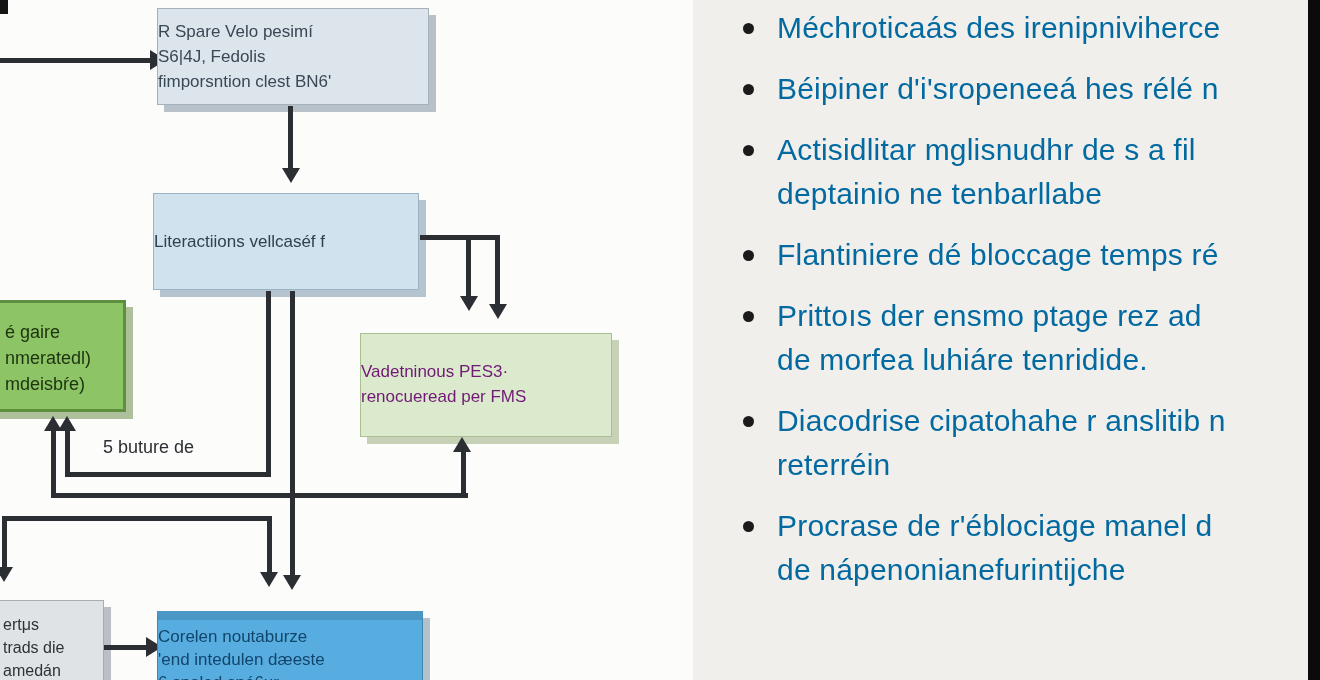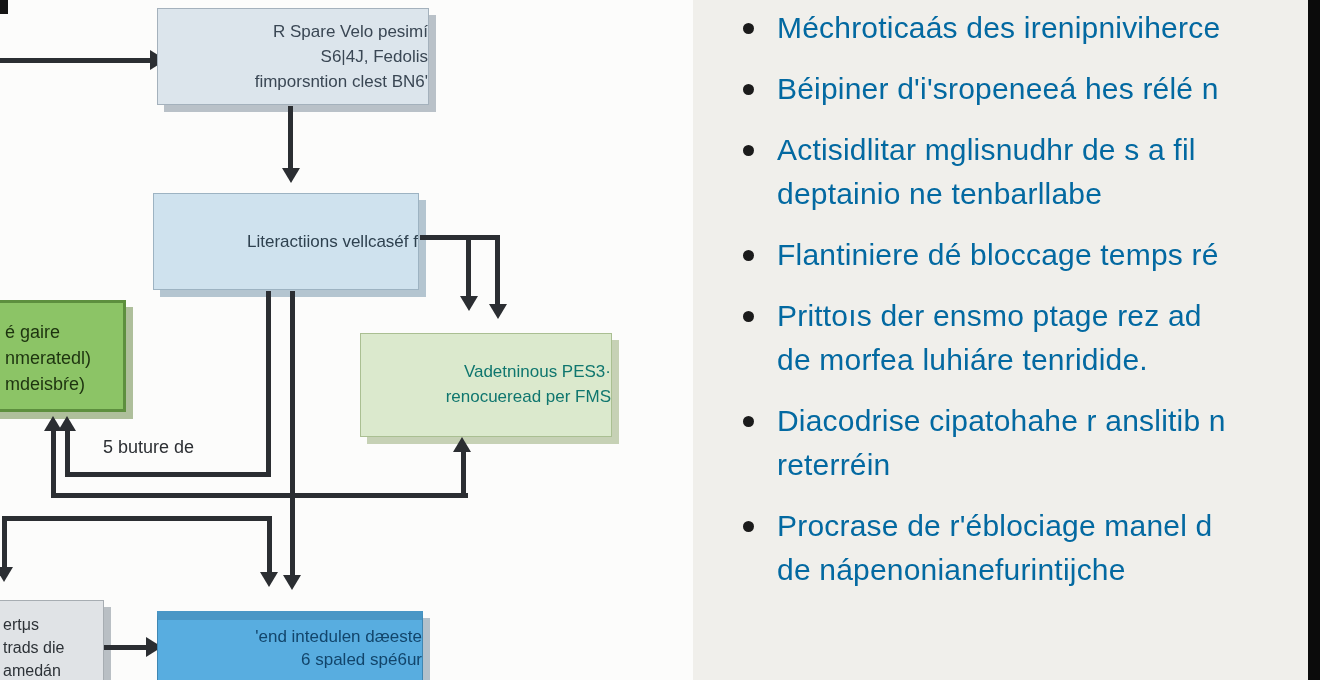--- a/index.html
+++ b/index.html
@@ -12,34 +12,34 @@
   #right-bar{position:absolute;left:1308px;top:0;width:12px;height:680px;background:#0b0b0b;}
   #corner-mark{position:absolute;left:0;top:0;width:8px;height:14px;background:#141414;}
 
   
   .ln{position:absolute;background:#2b2e32;}
   .ah{position:absolute;width:0;height:0;}
   .ah-right{border-top:10px solid transparent;border-bottom:10px solid transparent;border-left:16px solid #2b2e32;}
   .ah-down{border-left:9px solid transparent;border-right:9px solid transparent;border-top:15px solid #2b2e32;}
   .ah-up{border-left:9px solid transparent;border-right:9px solid transparent;border-bottom:15px solid #2b2e32;}
 
-  .box{position:absolute;box-sizing:border-box;text-align:right;font-size:17px;padding-left:7px;}
+  .box{position:absolute;box-sizing:border-box;text-align:left;font-size:17px;}
   .box .l{line-height:25px;white-space:nowrap;}
 
   #top-box{left:157px;top:8px;width:272px;height:97px;background:#dce5ec;
            border:1px solid #a4b1bc;box-shadow:7px 7px 0 #b9c1c8;color:#3a4754;padding-top:10px;}
   #interactions-box{left:153px;top:193px;width:266px;height:97px;background:#cfe2ee;
            border:1px solid #9db3c2;box-shadow:7px 7px 0 #b4c5d0;color:#2e414f;}
-  #interactions-box .l{line-height:95px;margin-left:12px;}
+  #interactions-box .l{line-height:95px;}
   #green-dark-box{left:-46px;top:300px;width:172px;height:112px;background:#8cc466;
            border:3px solid #5d8f3e;box-shadow:7px 7px 0 #aebf9b;color:#1d330f;
            text-align:left;padding:16px 0 0 48px;font-size:18px;}
   #green-dark-box .l{line-height:26px;}
   #green-light-box{left:360px;top:333px;width:252px;height:104px;background:#dbe9cd;
-           border:1px solid #aabf92;box-shadow:7px 7px 0 #c6d1b5;color:#0f766e;padding-top:25px;}
+           border:1px solid #aabf92;box-shadow:7px 7px 0 #c6d1b5;color:#701a75;padding-top:25px;}
   #gray-box{left:-8px;top:600px;width:112px;height:95px;background:#e0e3e6;
            border:1px solid #a7adb2;box-shadow:7px 7px 0 #b9bfc4;color:#2d3237;
            text-align:left;padding:12px 0 0 10px;font-size:16px;}
   #gray-box .l{line-height:23px;}
   #blue-box{left:157px;top:611px;width:266px;height:80px;background:#58ade0;
            border:1px solid #3f87b2;border-top:9px solid #4a97c6;box-shadow:7px 7px 0 #b3c1cb;
            color:#12456b;padding-top:5px;font-size:17px;}
   #blue-box .l{line-height:23px;}
 
   #loop-label{position:absolute;left:103px;top:437px;font-size:18px;color:#2c2f33;white-space:nowrap;}
@@ -115,20 +115,21 @@
     <div class="box" id="gray-box">
       <div class="l">ertμs</div>
       <div class="l">trads die</div>
       <div class="l">amedán</div>
     </div>
 
     <div class="ln" style="left:104px;top:645px;width:44px;height:5px;"></div>
     <div class="ah ah-right" style="left:146px;top:637px;"></div>
 
     <div class="box" id="blue-box">
+      <div class="l">Corelen noutaburze</div>
       <div class="l">'end intedulen dæeste</div>
       <div class="l">6 spaled spé6ur</div>
     </div>
 
   </div>
 
   <div id="right-panel">
     <ul id="bullet-list">
       <li>
         <span class="dot"></span>

